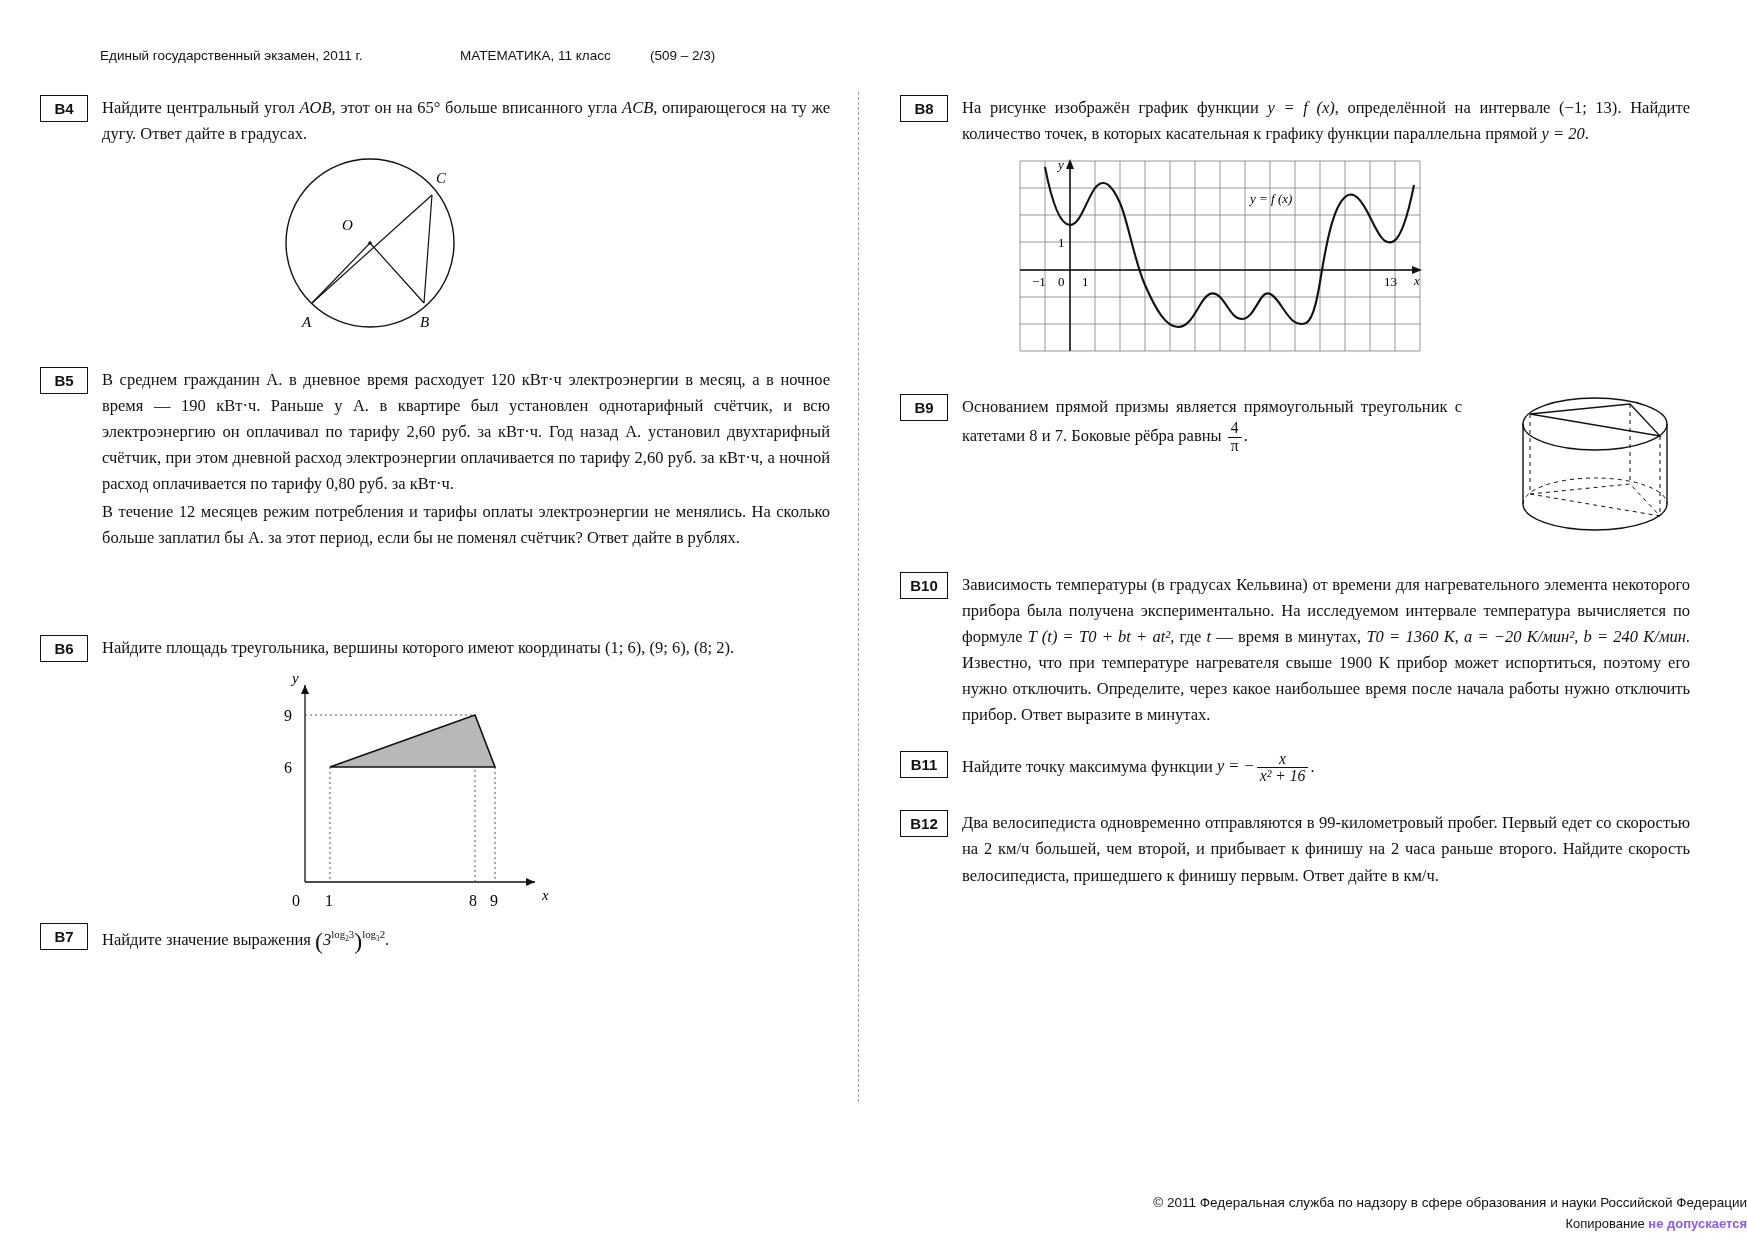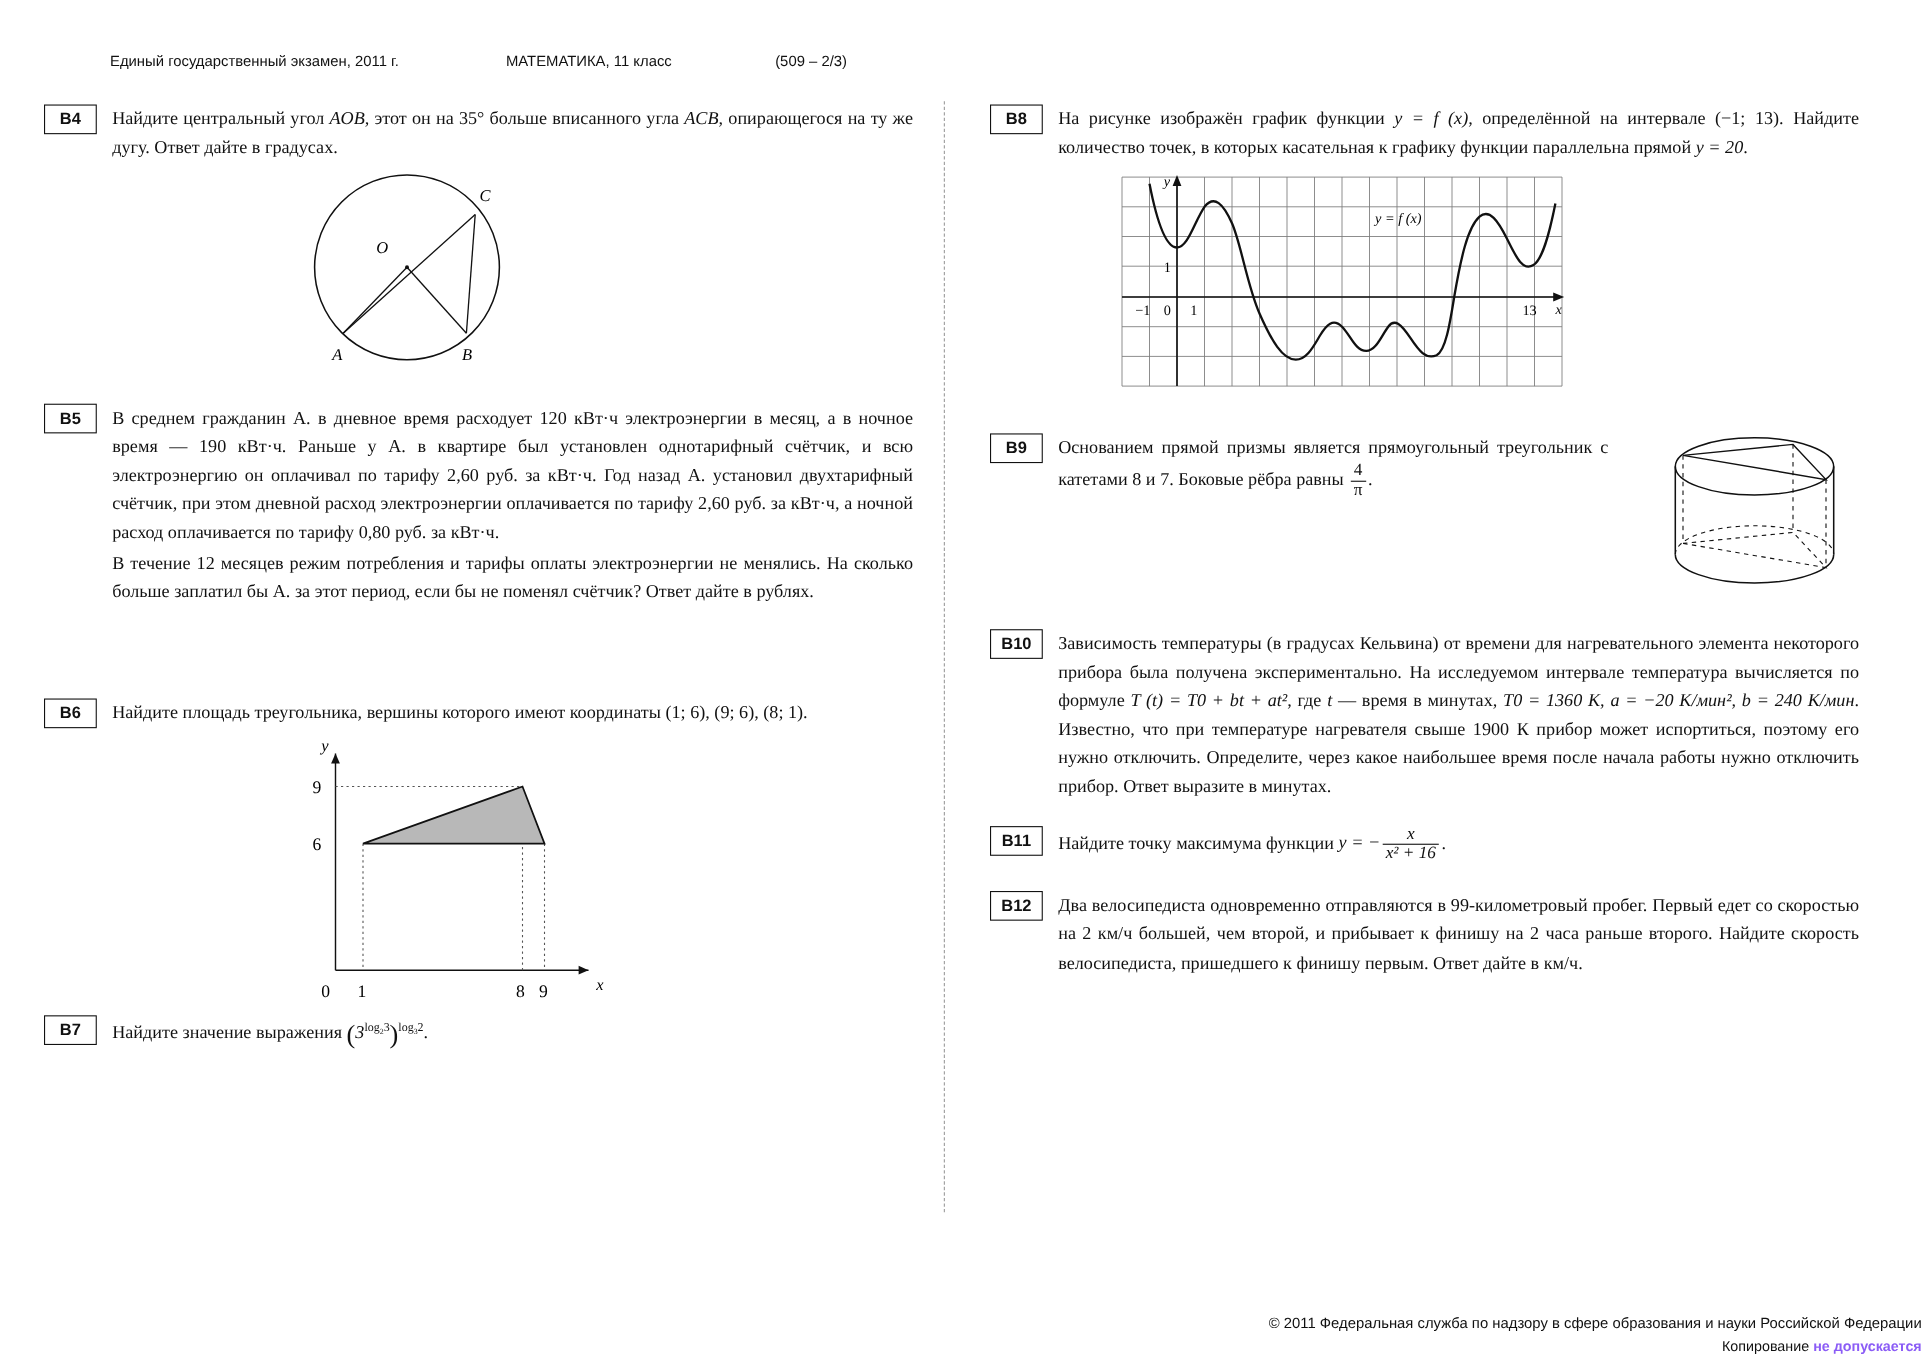--- a/index.html
+++ b/index.html
@@ -16,21 +16,21 @@
   }
   
   .header {
     position:absolute; left:100px; top:48px; width:1560px;
     font-family:"Liberation Sans", sans-serif;
     font-size:13.5px; color:#111;
     display:flex; align-items:baseline;
   }
   .header .h-exam { width:360px; }
   .header .h-subject { width:190px; }
-  .header .h-code { width:120px;text-align:right; }
+  .header .h-code { width:120px; }
 
   
   .col-left  { position:absolute; left:40px;  top:95px; width:790px; }
   .col-right { position:absolute; left:900px; top:95px; width:790px; }
 
   .divider {
     position:absolute; left:858px; top:92px; width:0; height:1010px;
     border-left:1px dashed #9b9b9b;
   }
 
@@ -97,21 +97,21 @@
   </div>
 
   <div class="divider"></div>
 
   <div class="col-left">
 
     <div class="task" style="min-height:250px;">
       <div class="tag">B4</div>
       <div class="body">
         <p>
-          <span>Найдите центральный угол </span><span class="mi">AOB</span><span>, этот он на </span><span>35°</span><span> больше вписанного угла </span><span class="mi">ACB</span><span>, опирающегося на ту же дугу. Ответ дайте в градусах.</span>
+          <span>Найдите центральный угол </span><span class="mi">AOB</span><span>, этот он на </span><span>65°</span><span> больше вписанного угла </span><span class="mi">ACB</span><span>, опирающегося на ту же дугу. Ответ дайте в градусах.</span>
         </p>
       </div>
       <div class="fig" style="margin-left:170px;margin-top:8px;">
         <svg width="420" height="185" viewBox="0 0 420 185">
           <circle cx="160" cy="88" r="84" fill="none" stroke="#111" stroke-width="1.4"></circle>
 
           <circle cx="160" cy="88" r="1.8" fill="#111"></circle>
 
           <line x1="160" y1="88" x2="102" y2="148" stroke="#111" stroke-width="1.2"></line>
           <line x1="160" y1="88" x2="214" y2="148" stroke="#111" stroke-width="1.2"></line>
@@ -130,21 +130,21 @@
       <div class="body">
         <p>В среднем гражданин А. в дневное время расходует 120 кВт·ч электроэнергии в месяц, а в ночное время — 190 кВт·ч. Раньше у А. в квартире был установлен однотарифный счётчик, и всю электроэнергию он оплачивал по тарифу 2,60 руб. за кВт·ч. Год назад А. установил двухтарифный счётчик, при этом дневной расход электроэнергии оплачивается по тарифу 2,60 руб. за кВт·ч, а ночной расход оплачивается по тарифу 0,80 руб. за кВт·ч.</p>
         <p style="margin-top:2px;">В течение 12 месяцев режим потребления и тарифы оплаты электроэнергии не менялись. На сколько больше заплатил бы А. за этот период, если бы не поменял счётчик? Ответ дайте в рублях.</p>
       </div>
     </div>
 
     <div class="task" style="margin-top:18px;">
       <div class="tag">B6</div>
       <div class="body">
         <p>
-          <span>Найдите площадь треугольника, вершины которого имеют координаты </span><span class="nowrap">(1; 6)</span><span>, </span><span class="nowrap">(9; 6)</span><span>, </span><span class="nowrap">(8; 1)</span><span>.</span>
+          <span>Найдите площадь треугольника, вершины которого имеют координаты </span><span class="nowrap">(1; 6)</span><span>, </span><span class="nowrap">(9; 6)</span><span>, </span><span class="nowrap">(8; 2)</span><span>.</span>
         </p>
       </div>
       <div class="fig" style="margin-left:230px;margin-top:6px;">
         <svg width="300" height="250" viewBox="0 0 300 250">
 
           <line x1="35" y1="215" x2="265" y2="215" stroke="#111" stroke-width="1.3"></line>
           <polygon points="265,215 256,211 256,219" fill="#111"></polygon>
           <line x1="35" y1="215" x2="35" y2="18" stroke="#111" stroke-width="1.3"></line>
           <polygon points="35,18 31,27 39,27" fill="#111"></polygon>
           <text x="22" y="16" font-size="15" font-style="italic" font-family="Liberation Serif, serif">y</text>

